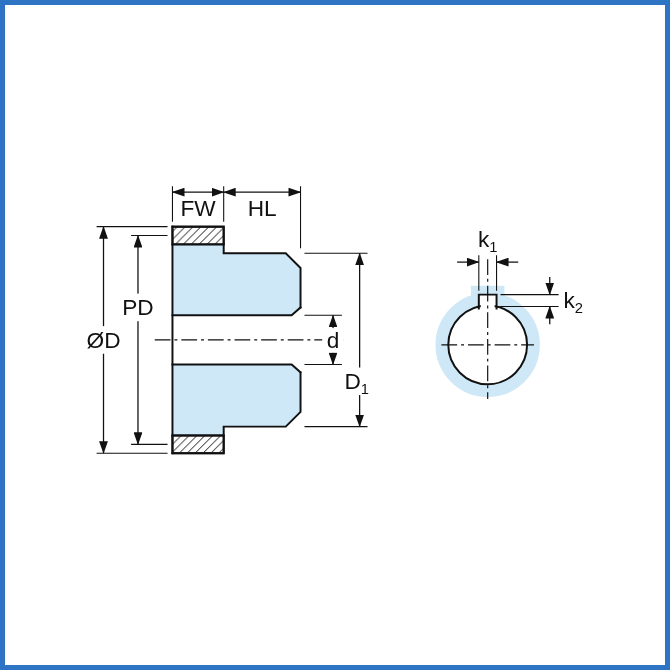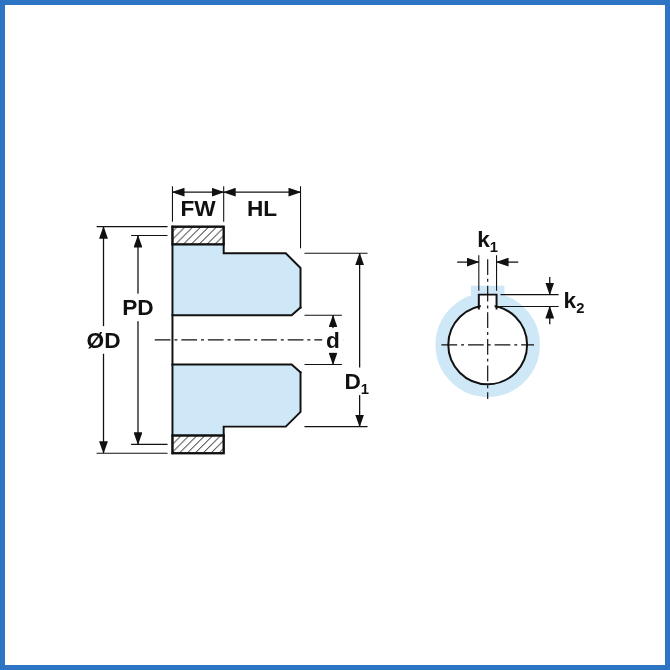--- a/index.html
+++ b/index.html
@@ -3,21 +3,20 @@
 <meta charset="utf-8">
 <style>
   html,body{margin:0;padding:0;background:#ffffff;}
   .page{
     position:relative;
     width:670px;height:670px;
     box-sizing:border-box;
     border:5px solid #2e74c4;
     background:#ffffff;
     font-family:"Liberation Sans", sans-serif;
-    font-weight:bold;
   }
   svg{position:absolute;left:0;top:0;width:100%;height:100%;}
   text{fill:#111111;font-family:"Liberation Sans", sans-serif;font-size:23px;}
   .sub{font-size:15px;}
   .outline{stroke:#111111;stroke-width:2;fill:none;stroke-linecap:square;}
   .dim{stroke:#111111;stroke-width:1.3;fill:none;}
   .ext{stroke:#111111;stroke-width:1.1;fill:none;}
   .cl{stroke:#111111;stroke-width:1.2;fill:none;stroke-dasharray:16 4 3 4;}
   .bg{fill:#ffffff;}
 </style>

